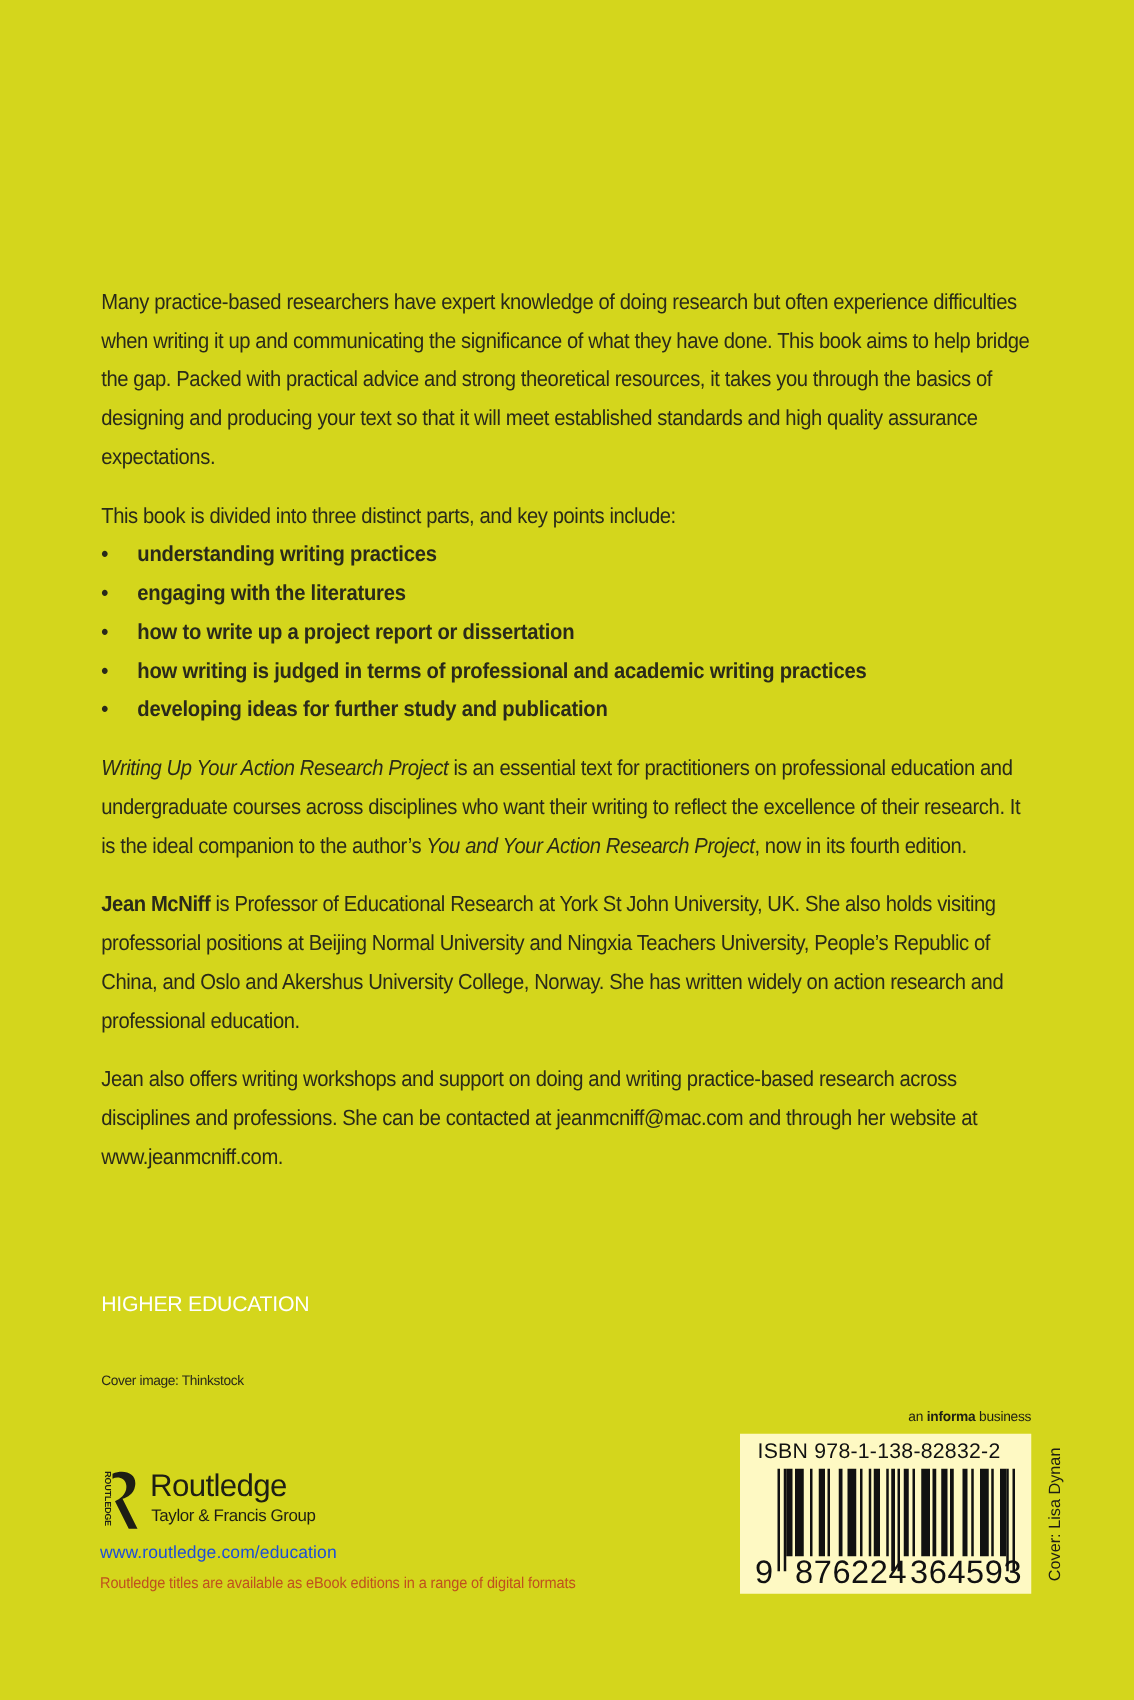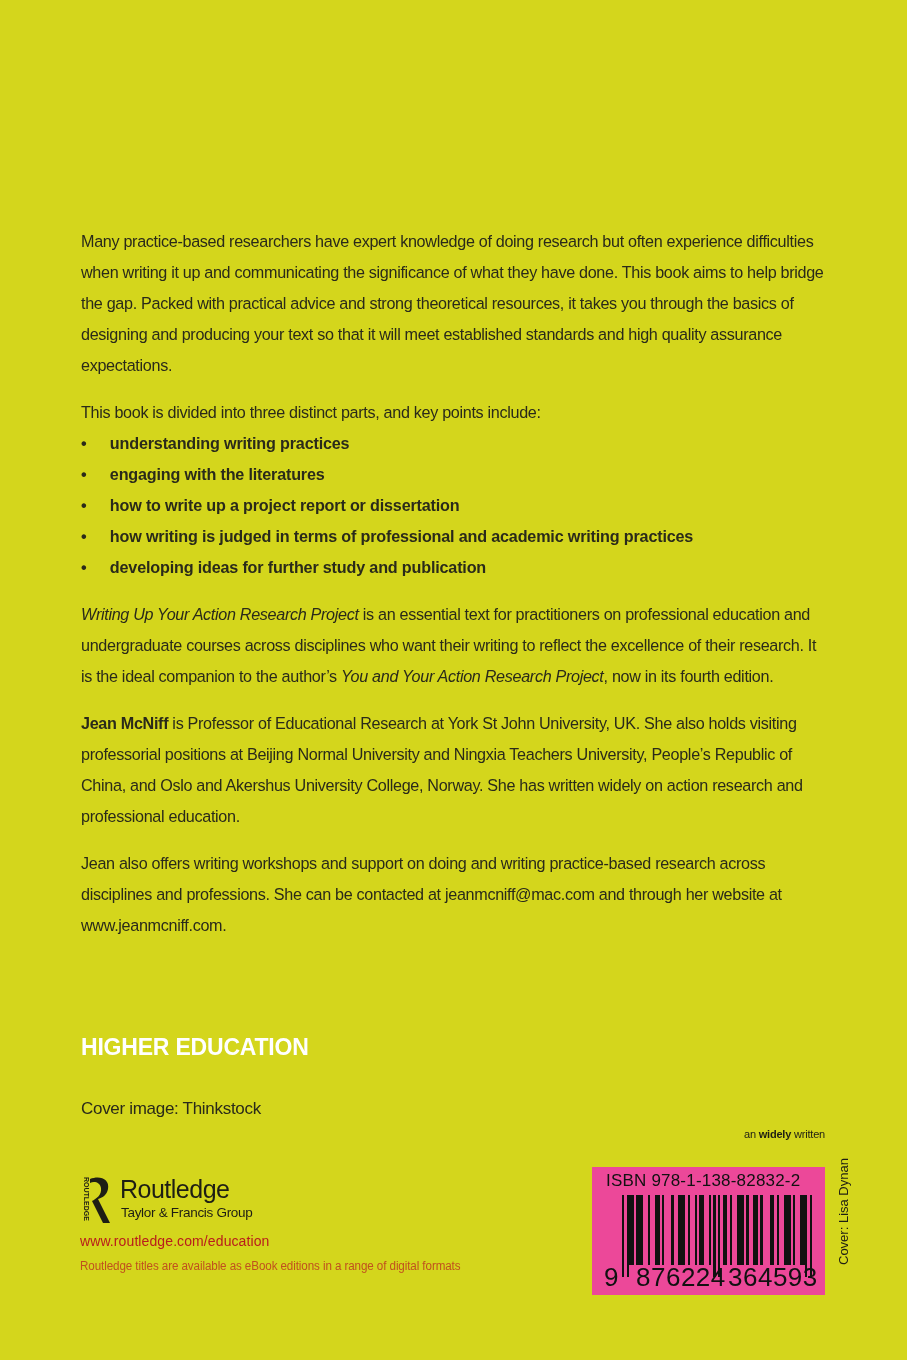--- a/index.html
+++ b/index.html
@@ -49,30 +49,30 @@
       left: 0;
       top: 0;
       font-weight: bold;
     }
     .bold { font-weight: bold; }
     .ital { font-style: italic; }
     .section-label {
       position: absolute;
       left: 81px;
       top: 1034px;
-      font-size: 23px;
-      font-weight: bold;
+      font-size: 17px;
+      font-weight: normal;
       color: #ffffff;
       letter-spacing: -0.2px;
     }
     .credit {
       position: absolute;
       left: 81px;
       top: 1099px;
-      font-size: 17px;
+      font-size: 11px;
       color: #2a2a1a;
       letter-spacing: -0.3px;
     }
     .publisher {
       position: absolute;
       left: 76px;
       top: 1175px;
       width: 260px;
       height: 52px;
     }
@@ -98,21 +98,21 @@
       top: 30px;
       font-size: 13.5px;
       letter-spacing: -0.3px;
       color: #1e1e14;
     }
     .pub-url {
       position: absolute;
       left: 80px;
       top: 1233px;
       font-size: 14px;
-      color: #b91c1c;
+      color: #1d4ed8;
       letter-spacing: 0.1px;
     }
     .ebook-note {
       position: absolute;
       left: 80px;
       top: 1259px;
       font-size: 12.5px;
       color: #c0501e;
       letter-spacing: -0.1px;
       transform: scaleX(0.93);
@@ -126,22 +126,21 @@
       color: #1e1e14;
       letter-spacing: -0.2px;
     }
     .informa b { font-weight: bold; }
     .barcode-box {
       position: absolute;
       left: 592px;
       top: 1147px;
       width: 233px;
       height: 128px;
-      background: #ec4899;
-      margin-top: 20px;
+      background: #fef9c3;
     }
     .isbn-text {
       position: absolute;
       left: 14px;
       top: 4px;
       font-size: 17px;
       color: #111;
       letter-spacing: 0.2px;
     }
     .bars {
@@ -228,21 +227,21 @@
     <text x="8" y="2" font-size="7" font-family="Liberation Sans, sans-serif" font-weight="bold" fill="#1e1e14" transform="rotate(90 8 2)">ROUTLEDGE</text>
     <path d="M14 4 C24 0, 34 4, 32 14 C31 20, 26 23, 22 24 L34 48 L27 48 L16 26 C20 24, 26 20, 25 13 C24 7, 18 6, 14 8 Z" fill="#1e1e14"></path>
   </svg>
   <div class="brand">Routledge</div>
   <div class="group">Taylor &amp; Francis Group</div>
 </div>
 
 <div class="pub-url">www.routledge.com/education</div>
 <div class="ebook-note">Routledge titles are available as eBook editions in a range of digital formats</div>
 
-<div class="informa"><span>an </span><b>widely</b><span> written</span></div>
+<div class="informa"><span>an </span><b>informa</b><span> business</span></div>
 
 <div class="barcode-box">
   <div class="isbn-text">ISBN 978-1-138-82832-2</div>
   <div class="bars" id="bars">
       <div class="bar long" style="width: 2.34568px;"></div>
       <div class="space" style="width: 2.34568px;"></div>
       <div class="bar long" style="width: 2.34568px;"></div>
       <div class="bar" style="width: 4.69136px;"></div>
       <div class="space" style="width: 2.34568px;"></div>
       <div class="bar" style="width: 7.03704px;"></div>

